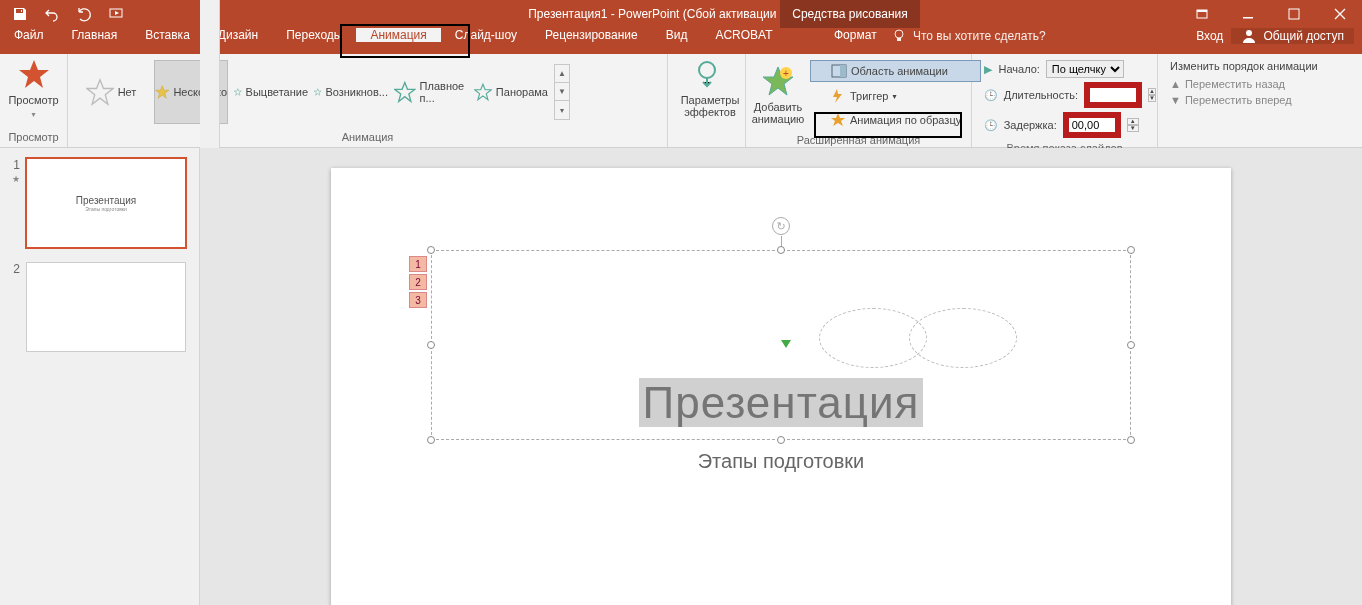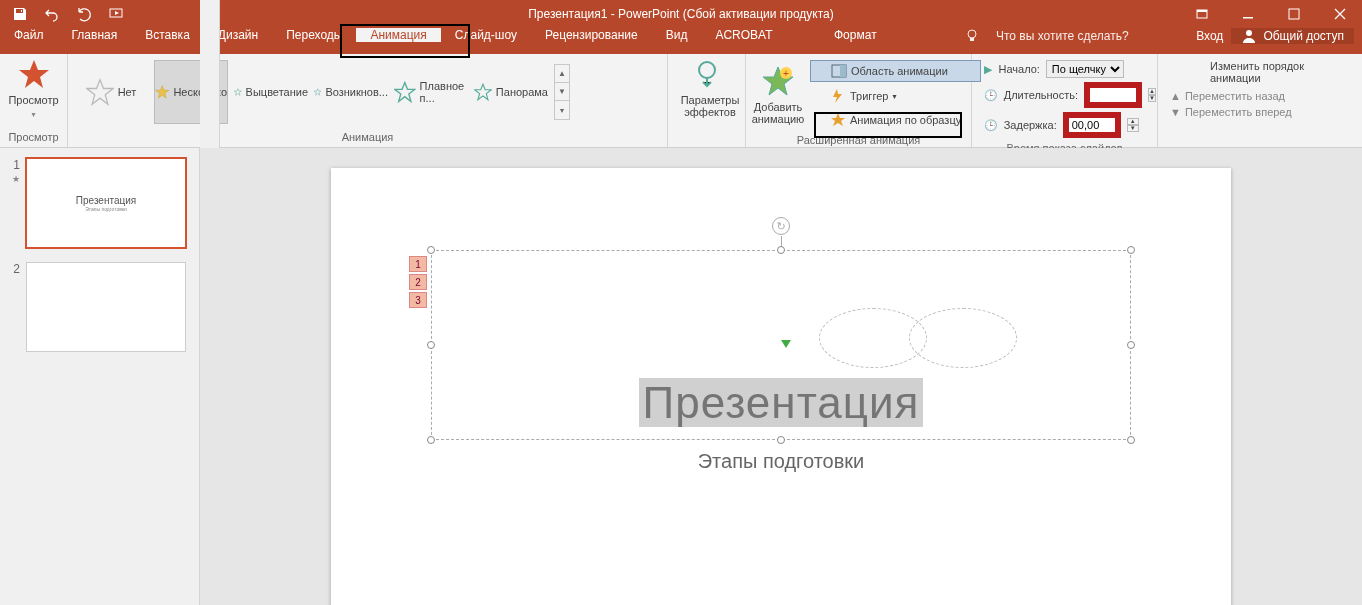--- a/index.html
+++ b/index.html
@@ -13,21 +13,21 @@
 .title-center span { pointer-events: auto; }
 .drawtools { position: absolute; left: 780px; right: auto; width: 140px; text-align: center; background: #8a3520; height: 28px; line-height: 28px; font-size: 12px; }
 .win-controls { margin-left: auto; display: flex; gap: 2px; z-index: 2; }
 .win-controls .wbtn { width: 44px; height: 28px; display: flex; align-items: center; justify-content: center; cursor: pointer; }
 
 
 .menubar { height: 26px; background: #b7472a; display: flex; align-items: flex-start; color: #fff; font-size: 12px; position: relative; }
 .menubar .tab { padding: 0 14px; display: flex; align-items: center; cursor: pointer; white-space: nowrap; }
 .menubar .tab.active { background: #f3f3f3; color: #b7472a; }
 .menubar .tab.format { position: absolute; left: 820px; }
-.menubar .tellme { position: absolute; left: 964px; display: flex; align-items: center; gap: 16px; opacity: 0.9; }
+.menubar .tellme { position: absolute; left: 891px; display: flex; align-items: center; gap: 6px; opacity: 0.9; }
 .menubar .right { margin-left: auto; display: flex; align-items: center; gap: 8px; padding-right: 8px; }
 .menubar .share { background: #a23e24; padding: 0 10px; display: flex; align-items: center; gap: 6px; height: 100%; }
 
 
 .tab-highlight { position: absolute; left: 340px; top: 24px; width: 130px; height: 34px; border: 2px solid #000; z-index: 10; pointer-events: none; }
 
 
 .ribbon { height: 94px; background: #f3f3f3; border-bottom: 1px solid #d0d0d0; display: flex; position: relative; }
 .rgroup { border-right: 1px solid #d6d6d6; display: flex; flex-direction: column; justify-content: space-between; padding: 2px 6px 2px 6px; }
 .rgroup .glabel { text-align: center; font-size: 11px; color: #666; padding-bottom: 2px; }
@@ -49,21 +49,21 @@
 .adv-highlight { position: absolute; left: 814px; top: 58px; width: 148px; height: 26px; border: 2px solid #000; z-index: 11; pointer-events: none; }
 
 .timing-col { display: flex; flex-direction: column; gap: 4px; padding: 4px 6px; font-size: 11px; }
 .timing-row { display: flex; align-items: center; gap: 6px; white-space: nowrap; }
 .timing-row input[type=text] { width: 58px; border: 6px solid #b91c1c; padding: 1px 3px; font-size: 11px; }
 .timing-row select { width: 78px; border: 1px solid #bbb; font-size: 11px; padding: 1px; }
 .spin { width: 12px; display: inline-flex; flex-direction: column; }
 .spin div { height: 7px; border: 1px solid #bbb; font-size: 6px; line-height: 5px; text-align: center; cursor: pointer; }
 
 .reorder-col { display: flex; flex-direction: column; gap: 4px; padding: 4px 6px; font-size: 11px; color: #888; }
-.reorder-col .hd { color: #444; margin-bottom: 2px; margin-left: 40px; }
+.reorder-col .hd { color: #444; margin-bottom: 2px; }
 .reorder-col .dis { display: flex; align-items: center; gap: 4px; }
 
 
 .workarea { display: flex; height: calc(605px - 28px - 26px - 94px); }
 .thumbs { width: 200px; background: #f0f0f0; border-right: 1px solid #d4d4d4; padding: 10px 6px; }
 .thumb-item { display: flex; gap: 6px; margin-bottom: 14px; }
 .thumb-num { width: 14px; text-align: right; font-size: 12px; color: #666; position: relative; }
 .thumb-star { font-size: 9px; color: #888; position: absolute; top: 16px; left: 6px; }
 .thumb-box { width: 160px; height: 90px; background: #fff; border: 1px solid #ccc; display: flex; flex-direction: column; align-items: center; justify-content: center; cursor: pointer; }
 .thumb-box.active { outline: 2px solid #d35230; outline-offset: -1px; }
@@ -121,20 +121,21 @@
         </svg>
       </div>
     <div class="qbtn">
         <svg class="iconw" viewBox="0 0 16 16">
           <rect x="2" y="3" width="12" height="8" fill="none" stroke="#fff"></rect>
           <path fill="#fff" d="M7 5l4 2-4 2z"></path>
         </svg>
       </div>
   </div>
   <div class="title-center"><span>Презентация1 - PowerPoint (Сбой активации продукта)</span></div>
+  <div class="drawtools">Средства рисования</div>
   <div class="win-controls">
     <div class="wbtn">
         <svg class="iconw" viewBox="0 0 16 16">
           <rect x="3" y="4" width="10" height="8" fill="none" stroke="#fff"></rect>
           <rect x="3" y="4" width="10" height="2" fill="#fff"></rect>
         </svg>
       </div>
     <div class="wbtn">
         <svg class="iconw" viewBox="0 0 16 16">
           <rect x="3" y="11" width="10" height="1.5" fill="#fff"></rect>

